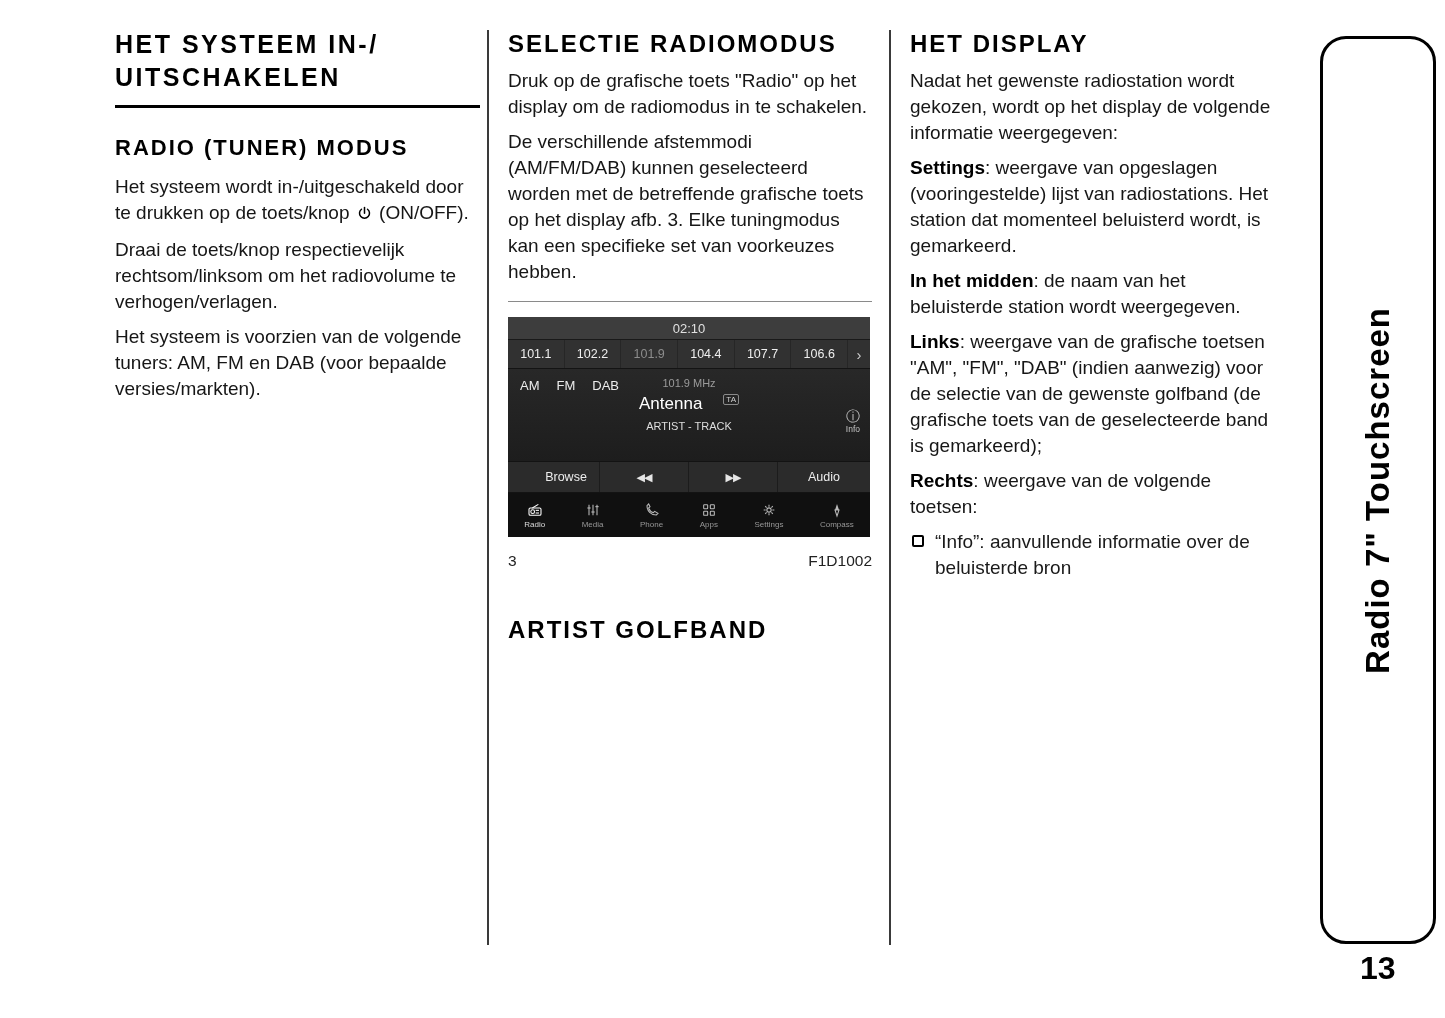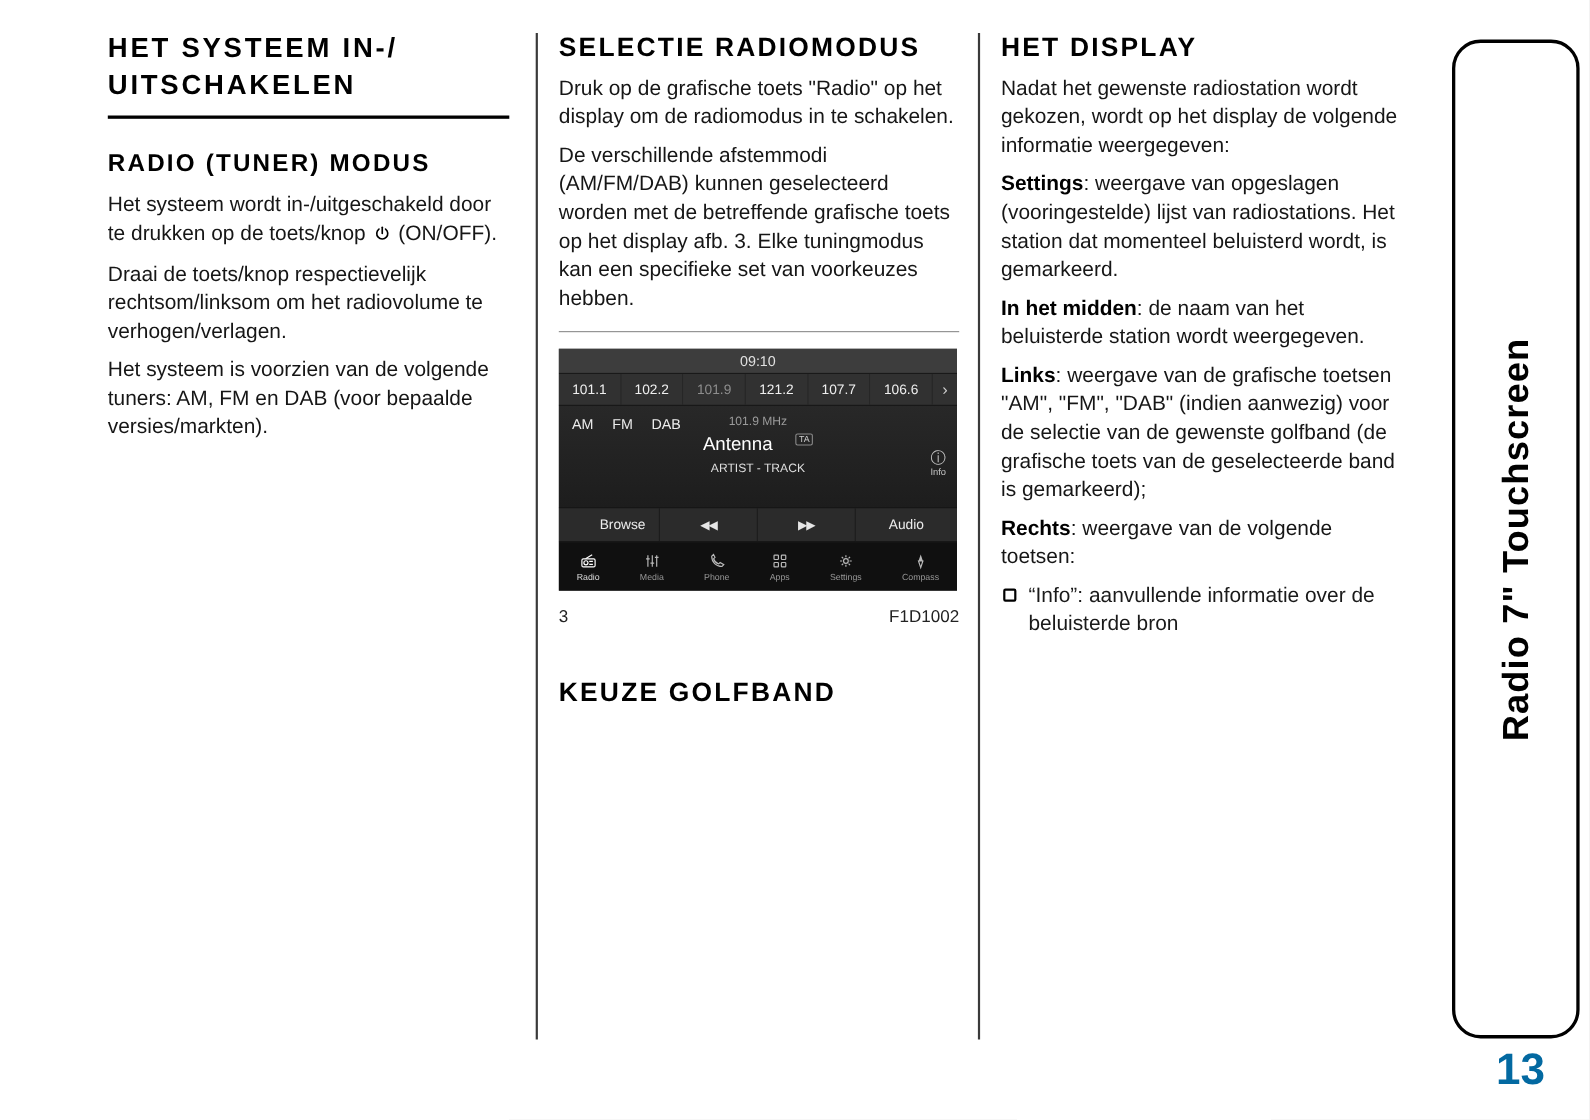--- a/index.html
+++ b/index.html
@@ -2,21 +2,21 @@
 <html><head>
 <meta charset="utf-8">
 <style>
   * { margin:0; padding:0; box-sizing:border-box; }
   html,body { background:#e9e9e9; }
   .page {
     position:relative; width:1445px; height:1018px; background:#ffffff;
     font-family:"Liberation Sans", sans-serif; color:#1a1a1a; overflow:hidden;
   }
   .col { position:absolute; top:28px; }
-  .col1 { left:98px; width:365px; }
+  .col1 { left:115px; width:365px; }
   .col2 { left:508px; width:364px; }
   .col3 { left:910px; width:362px; }
   .vrule { position:absolute; top:30px; height:915px; width:1.5px; background:#3a3a3a; }
   .vrule1 { left:487px; }
   .vrule2 { left:889px; }
 
   .h-main { font-size:25px; font-weight:bold; letter-spacing:2.5px; line-height:1.3; color:#000; }
   .h-sec  { font-size:24px; font-weight:bold; letter-spacing:2px;  line-height:1.3; color:#000; }
   .h-sub  { font-size:22px; font-weight:bold; letter-spacing:2px;  line-height:1.25; color:#000; }
   .heading-rule { height:3px; background:#000; margin-top:12px; }
@@ -67,21 +67,21 @@
   .col2 .h-sec.second { margin-top:44px; }
 
   .col3 .h-sec { margin-bottom:4px; }
   .bullet-item { display:flex; margin-top:9px; font-size:19px; line-height:26px; }
   .square-bullet { flex:0 0 auto; width:12px; height:12px; border:2px solid #000; border-radius:2px; margin:6px 11px 0 2px; }
 
   .side-tab { position:absolute; left:1320px; top:36px; width:116px; height:908px;
               border:3px solid #000; border-radius:26px; display:flex; align-items:center; justify-content:center; }
   .tab-text { writing-mode:vertical-rl; transform:rotate(180deg);
               font-size:33px; font-weight:bold; letter-spacing:1px; color:#000; white-space:nowrap; }
-  .page-number { position:absolute; left:1360px; top:950px; font-size:40px; font-weight:bold; color:#0369a1; }
+  .page-number { position:absolute; left:1360px; top:950px; font-size:32px; font-weight:bold; color:#000000; }
 </style>
 </head>
 <body>
 
 <div class="page">
 
   <div class="col col1">
     <div class="h-main">
       <div>HET SYSTEEM IN-/</div>
       <div>UITSCHAKELEN</div>
@@ -101,26 +101,26 @@
   <div class="vrule vrule1"></div>
 
   <div class="col col2">
     <div class="h-sec">SELECTIE RADIOMODUS</div>
     <p class="body">Druk op de grafische toets "Radio" op het display om de radiomodus in te schakelen.</p>
     <p class="body">De verschillende afstemmodi (AM/FM/DAB) kunnen geselecteerd worden met de betreffende grafische toets op het display afb. 3. Elke tuningmodus kan een specifieke set van voorkeuzes hebben.</p>
 
     <div class="fig-rule"></div>
 
     <div class="rf">
-      <div class="rf-clock">09:10</div>
+      <div class="rf-clock">02:10</div>
       <div class="rf-presets">
         <div class="preset">101.1</div>
         <div class="preset">102.2</div>
         <div class="preset dim">101.9</div>
-        <div class="preset">121.2</div>
+        <div class="preset">104.4</div>
         <div class="preset">107.7</div>
         <div class="preset">106.6</div>
         <div class="preset-chevron">›</div>
       </div>
       <div class="rf-main">
         <div class="rf-bands">
           <div>AM</div>
           <div>FM</div>
           <div>DAB</div>
         </div>
@@ -192,21 +192,21 @@
           <div class="nl">Compass</div>
         </div>
       </div>
     </div>
 
     <div class="fig-caption">
       <span>3</span>
       <span>F1D1002</span>
     </div>
 
-    <div class="h-sec second">KEUZE GOLFBAND</div>
+    <div class="h-sec second">ARTIST GOLFBAND</div>
   </div>
 
   <div class="vrule vrule2"></div>
 
   <div class="col col3">
     <div class="h-sec">
       <div>HET DISPLAY</div>
     </div>
     <p class="body">Nadat het gewenste radiostation wordt gekozen, wordt op het display de volgende informatie weergegeven:</p>
     <p class="body"><span class="lead">Settings</span><span>: weergave van opgeslagen (vooringestelde) lijst van radiostations. Het station dat momenteel beluisterd wordt, is gemarkeerd.</span></p>

